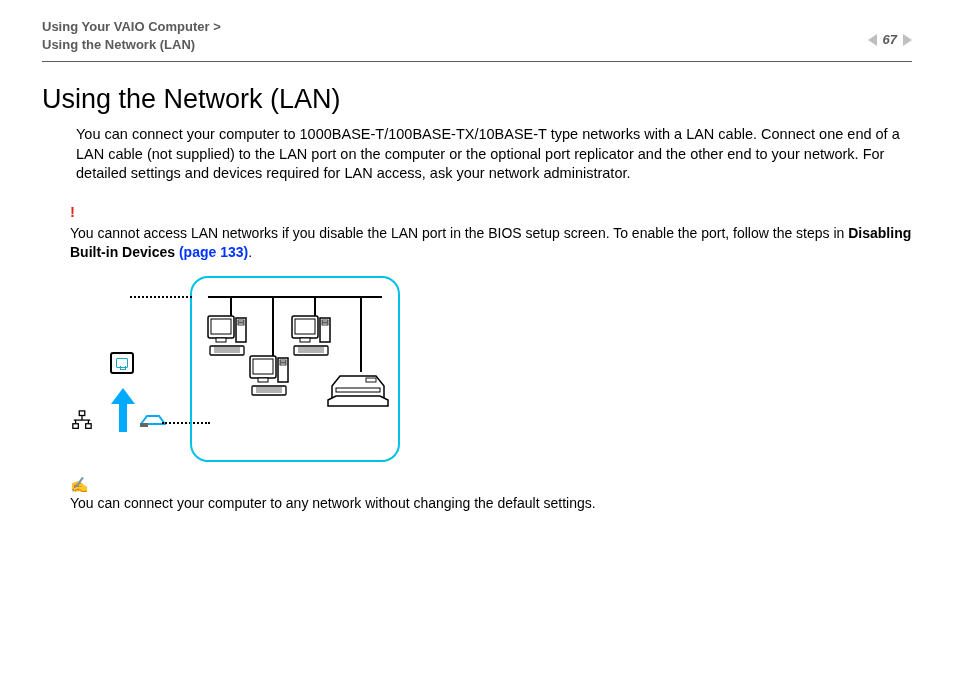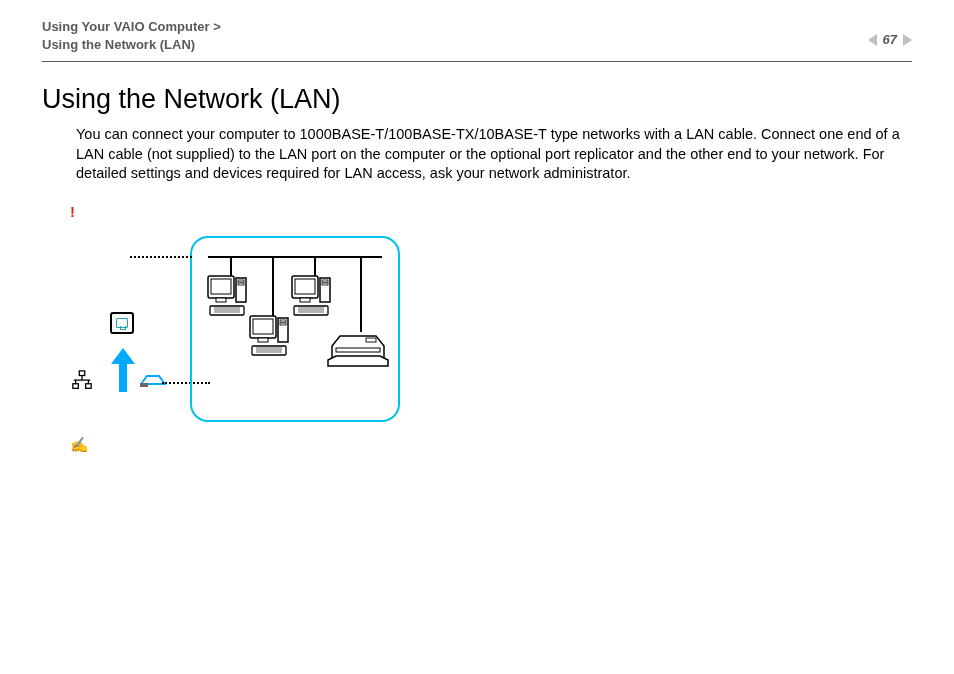--- a/index.html
+++ b/index.html
@@ -210,20 +210,23 @@
   </div>
 </div>
 <hr class="hr">
 
 <div class="content">
   <h1>Using the Network (LAN)</h1>
   <p class="intro">You can connect your computer to 1000BASE-T/100BASE-TX/10BASE-T type networks with a LAN cable. Connect one end of a LAN cable (not supplied) to the LAN port on the computer or the optional port replicator and the other end to your network. For detailed settings and devices required for LAN access, ask your network administrator.</p>
 
   <div class="note-block">
     <div class="bang">!</div>
+    <p>
+      <span>You cannot access LAN networks if you disable the LAN port in the BIOS setup screen. To enable the port, follow the steps in </span><span class="bold">Disabling Built-in Devices </span><span class="link-blue">(page 133)</span><span>.</span>
+    </p>
   </div>
 
   <div class="diagram-wrap">
     <div class="left-widget">
       <div class="port-icon">
           <div class="port-inner"></div>
         </div>
       <svg class="net-icon" viewBox="0 0 24 24">
         <rect x="9" y="1" width="6" height="5" fill="none" stroke="#000" stroke-width="1.4"></rect>
         <line x1="12" y1="6" x2="12" y2="11" stroke="#000" stroke-width="1.4"></line>
@@ -298,13 +301,14 @@
           <path d="M6 16 L14 6 L50 6 L58 16 L58 30 L6 30 Z" fill="#fff" stroke="#000" stroke-width="1.5"></path>
           <rect x="10" y="18" width="44" height="4" fill="none" stroke="#000" stroke-width="1"></rect>
           <path d="M2 30 L10 26 L54 26 L62 30 L62 36 L2 36 Z" fill="#fff" stroke="#000" stroke-width="1.5"></path>
           <rect x="40" y="8" width="10" height="4" fill="none" stroke="#000" stroke-width="0.9"></rect>
         </svg>
       </div>
     </div>
   </div>
 
   <div class="note-icon">✍</div>
+  <p class="footnote">You can connect your computer to any network without changing the default settings.</p>
 </div>
 
 </body></html>

